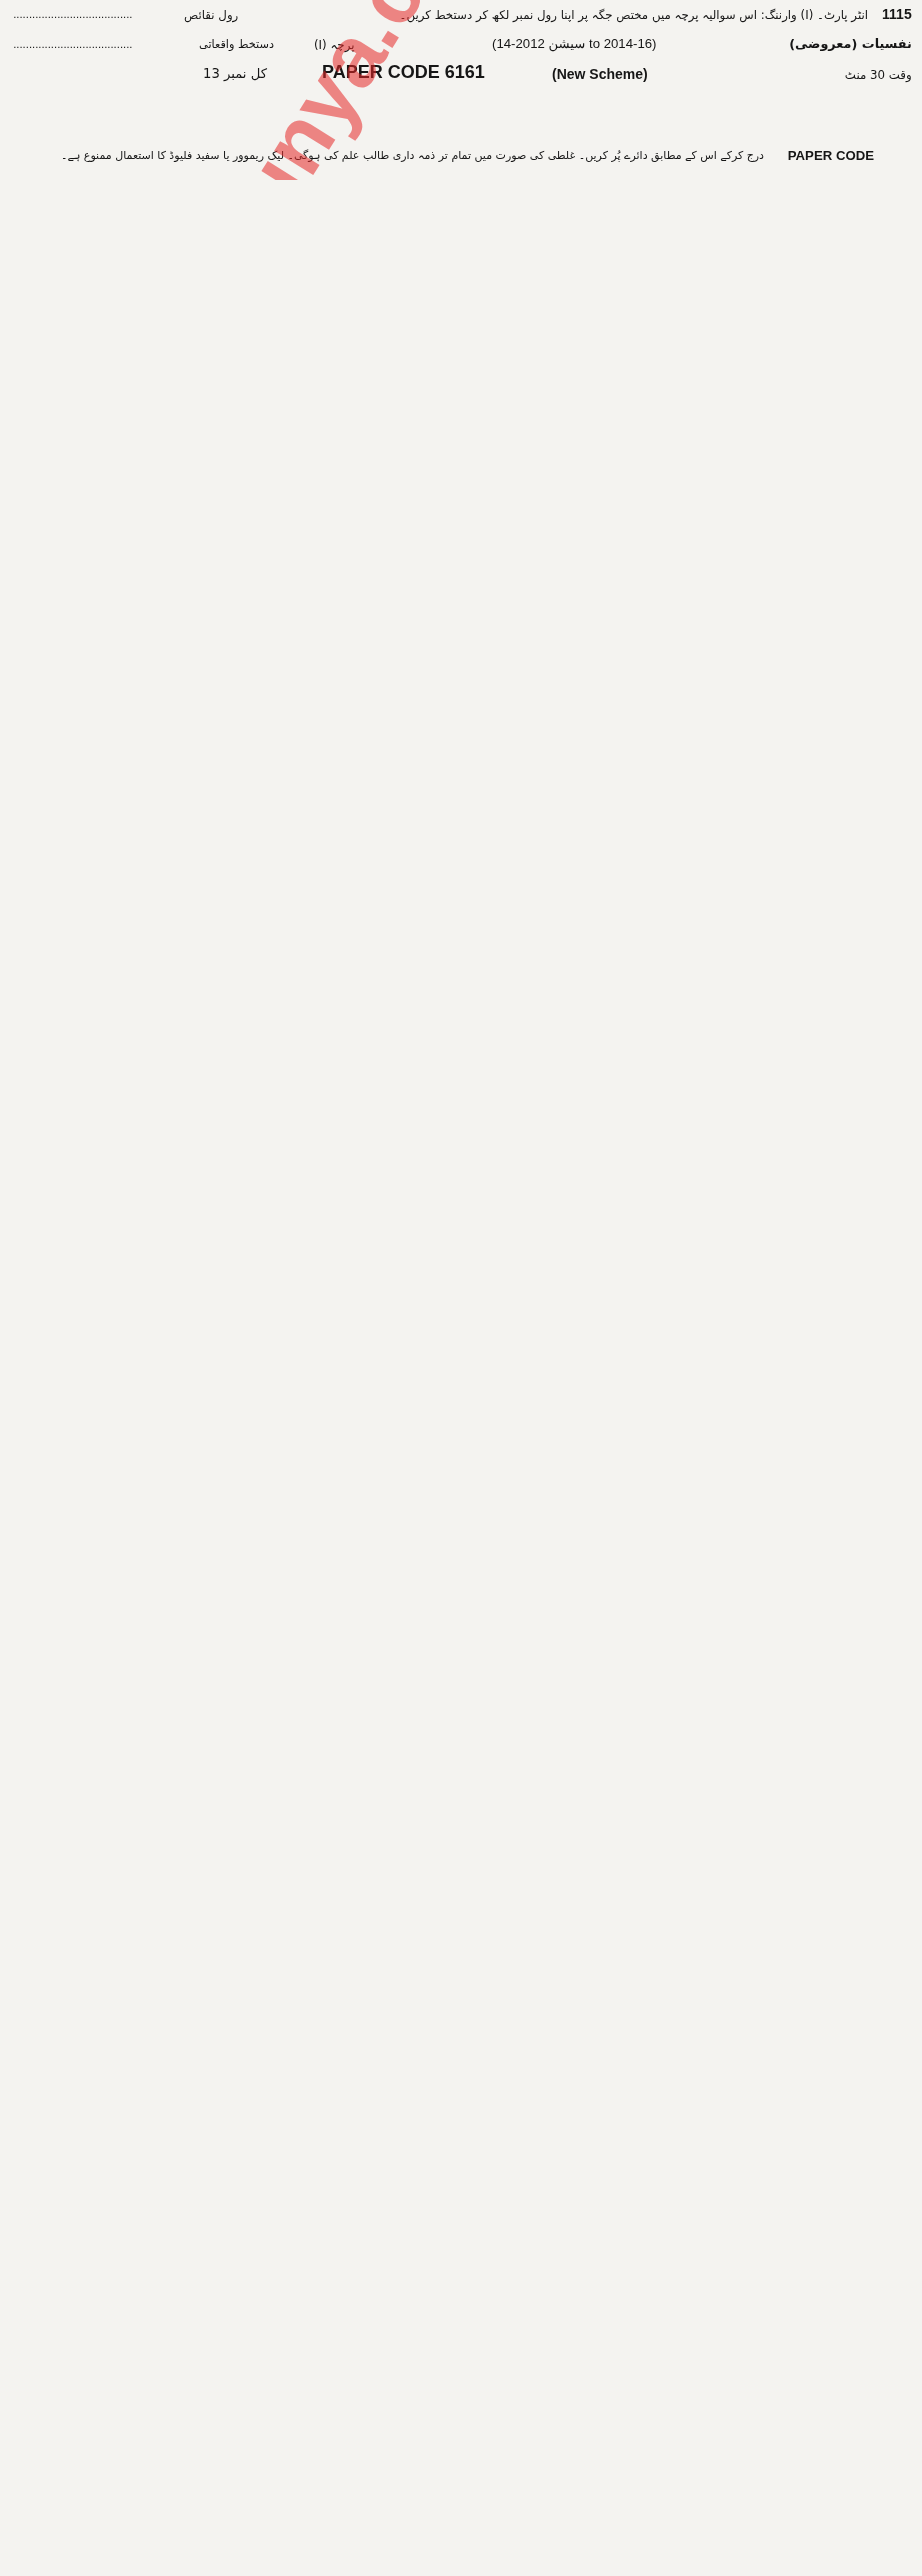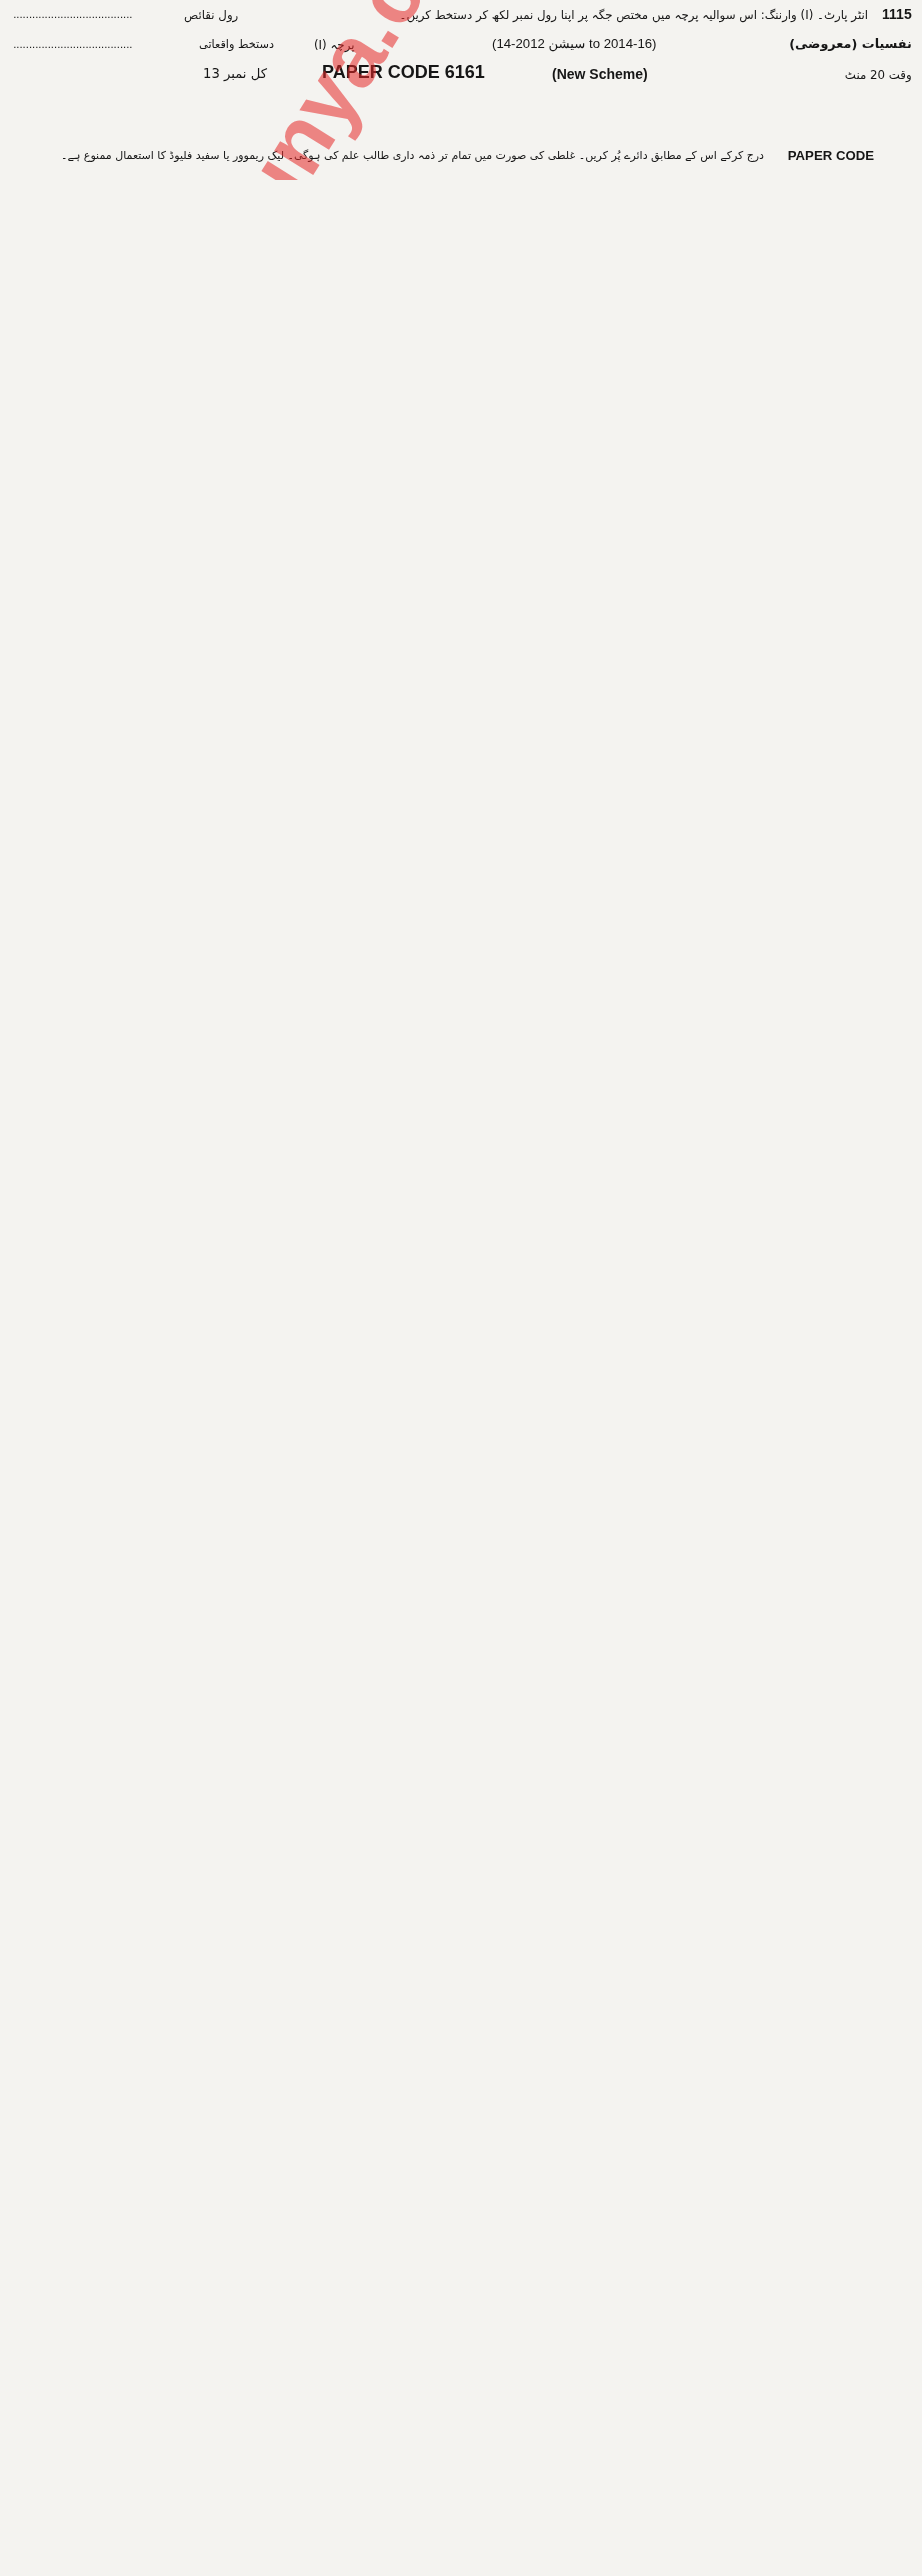--- a/index.html
+++ b/index.html
@@ -48,21 +48,21 @@
     <span class="line rtl" style="right:55px;top:7.6px;font-size:11.8px;">انٹر پارٹ۔ (I) وارننگ: اس سوالیہ پرچہ میں مختص جگہ پر اپنا رول نمبر لکھ کر دستخط کریں۔</span>
     <span class="line rtl" style="left:184px;top:7.6px;font-size:11.8px;">رول نقائص</span>
     <span class="line" style="left:13.2px;top:7.6px;font-size:11.3px;">......................................</span>
 
     <span class="line rtl bold" style="right:11.3px;top:36px;font-size:12.8px;">نفسیات (معروضی)</span>
     <span class="line" style="left:492px;top:36px;font-size:13.2px;">(سیشن 2012-14 to 2014-16)</span>
     <span class="line rtl" style="left:314px;top:38px;font-size:11.8px;">پرچہ (I)</span>
     <span class="line rtl" style="left:199px;top:38px;font-size:11.3px;">دستخط واقعاتی</span>
     <span class="line" style="left:13.2px;top:38px;font-size:11.3px;">......................................</span>
 
-    <span class="line rtl" style="right:11.3px;top:68px;font-size:11.8px;">وقت 20 منٹ</span>
+    <span class="line rtl" style="right:11.3px;top:68px;font-size:11.8px;">وقت 30 منٹ</span>
     <span class="line" style="left:552px;top:66px;font-size:14px;font-weight:bold;">(New Scheme)</span>
     <span class="line bold" style="left:322px;top:62px;font-size:18px;">PAPER CODE 6161</span>
     <span class="line rtl" style="left:203px;top:66px;font-size:13.2px;">کل نمبر 13</span>
 
     <span class="line bold" style="right:49px;top:148px;font-size:13.2px;">PAPER CODE</span>
     <span class="line rtl" style="right:159px;top:149px;font-size:11px;">درج کرکے اس کے مطابق دائرے پُر کریں۔ غلطی کی صورت میں تمام تر ذمہ داری طالب علم کی ہوگی۔ لیک ریموور یا سفید فلیوڈ کا استعمال ممنوع ہے۔</span>
   </div>
 
   <div class="note-en">
     <div><b>Note:-</b> <span>You have four choices for each objective type question as A, B, C and D.  The choice which you think is correct;</span></div>

